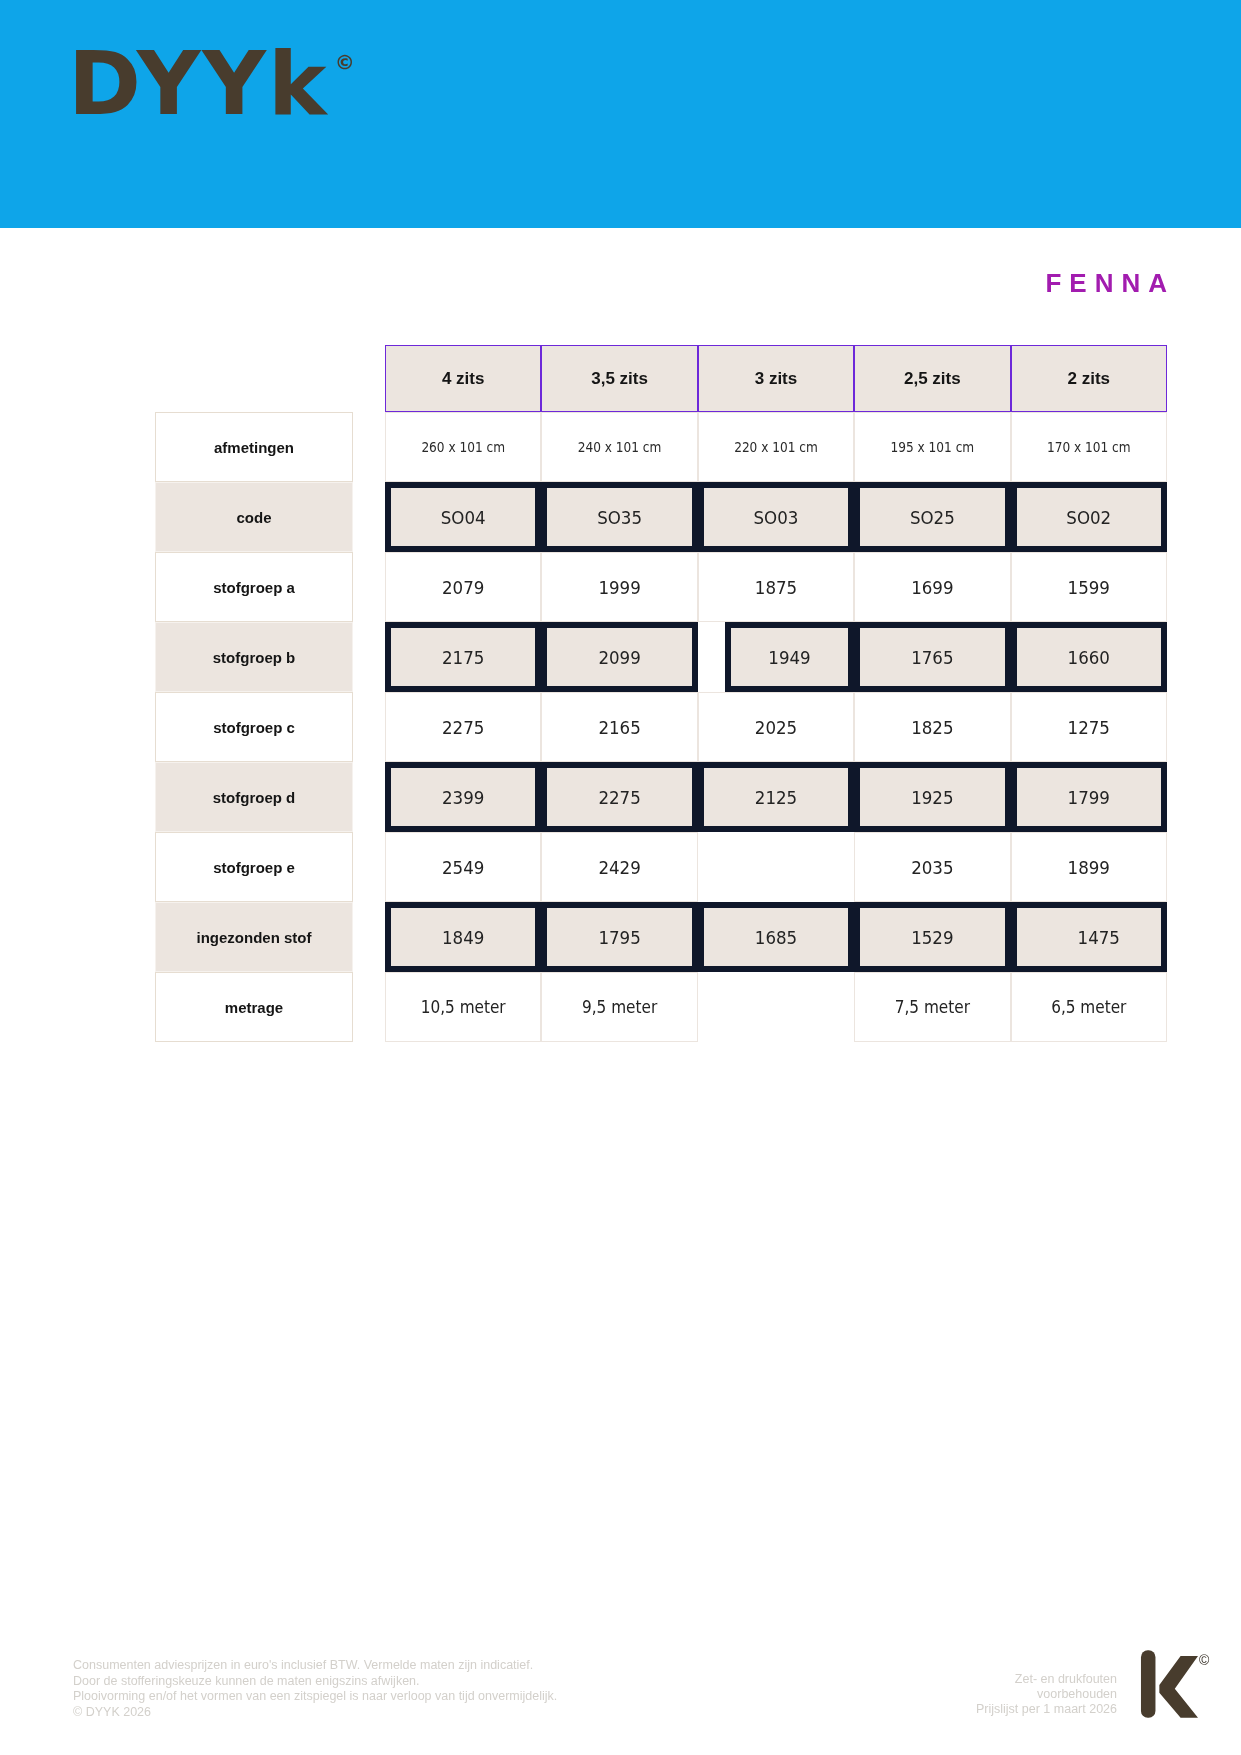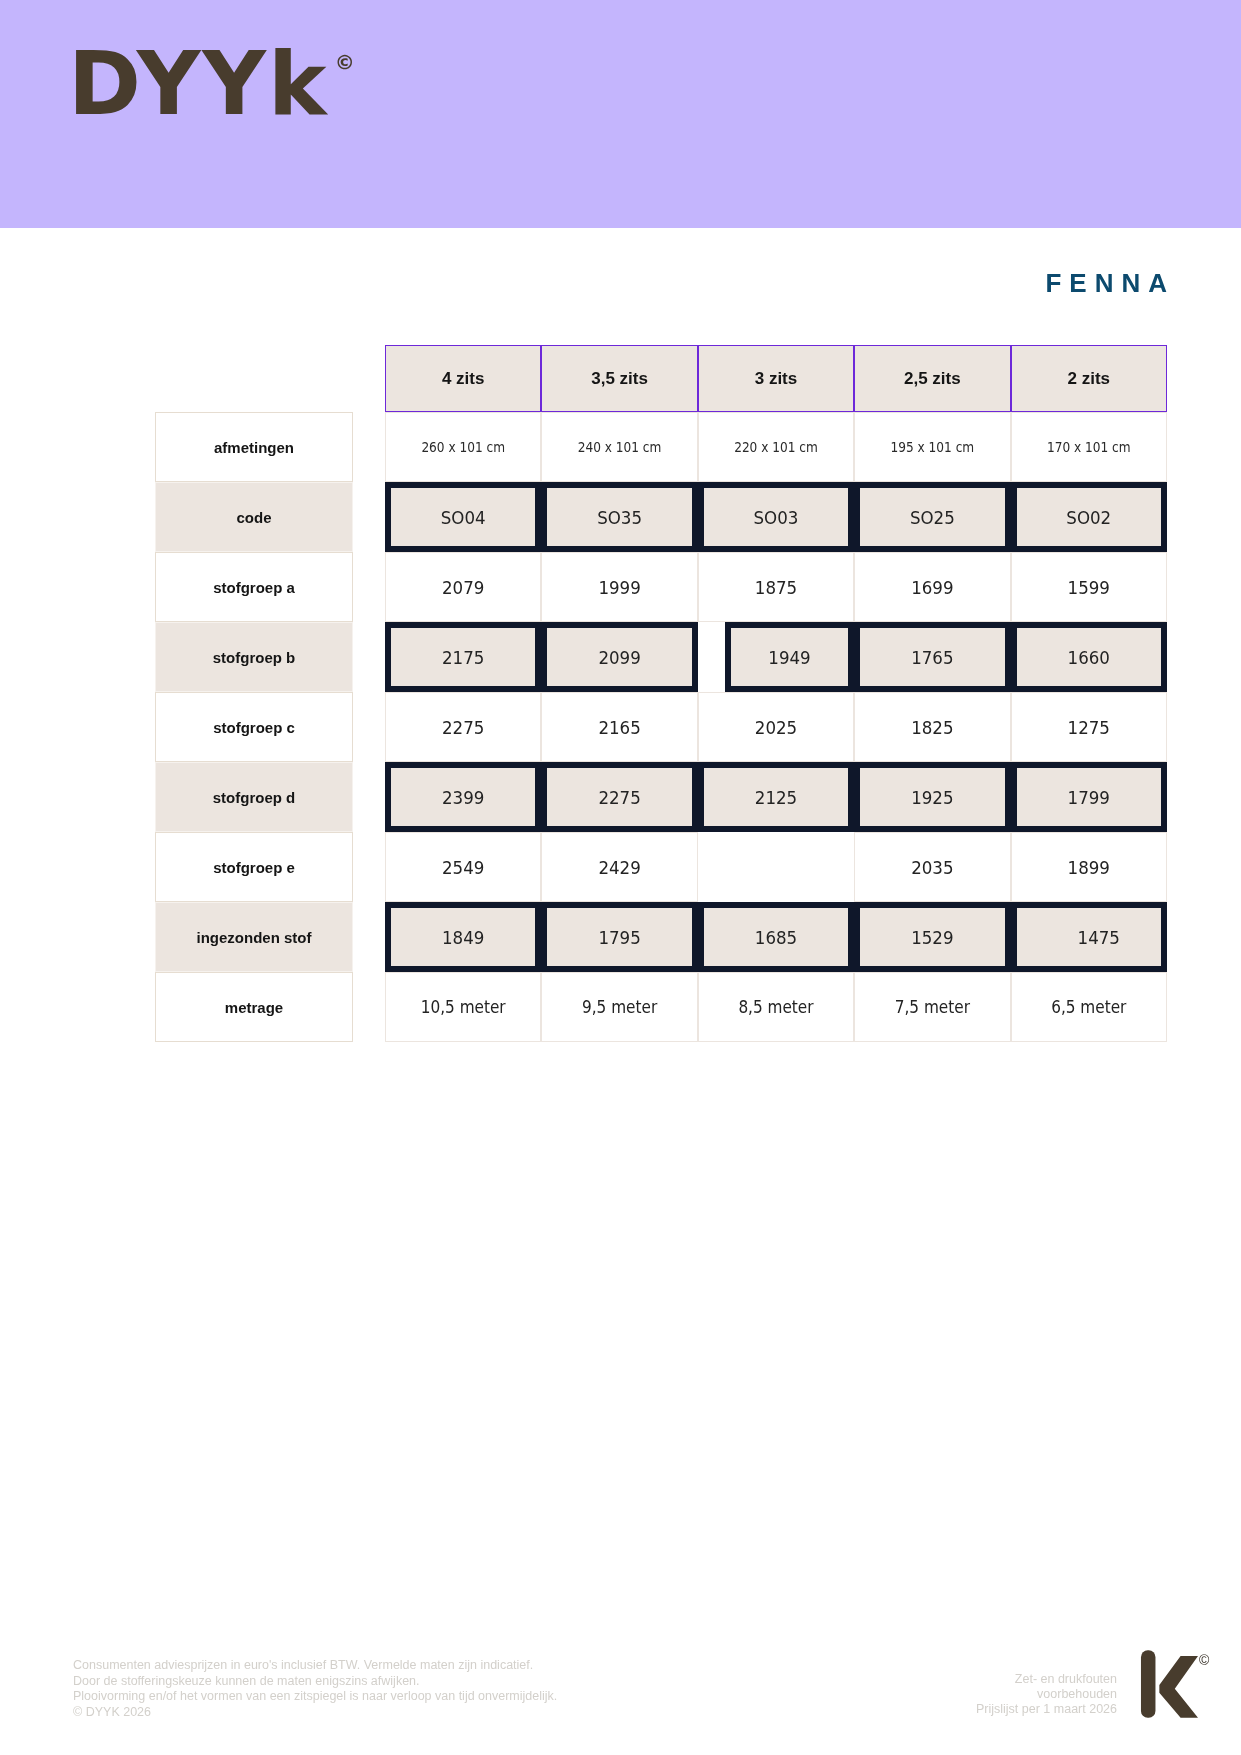--- a/index.html
+++ b/index.html
@@ -6,38 +6,38 @@
   * { margin:0; padding:0; box-sizing:border-box; }
   html,body { background:#fff; }
   body { font-family:"Liberation Sans", sans-serif; }
   .page {
     position:relative; width:1241px; height:1755px; background:#ffffff;
     overflow:hidden; margin:0 auto;
   }
   
   .band {
     position:absolute; left:0; top:0; width:1241px; height:228px;
-    background:#c4b5fd;
+    background:#0ea5e9;
   }
   .logo {
     position:absolute; left:68px; top:40px;
     font-family:"DejaVu Sans", sans-serif;
     font-weight:bold; font-size:88px; line-height:1;
     letter-spacing:2px; color:#483c2d;
     display:flex; align-items:flex-start;
   }
   .logo .mark-c {
     font-size:20px; font-weight:bold; color:#483c2d;
     margin-left:6px; margin-top:12px; letter-spacing:0;
   }
   
   .title {
     position:absolute; top:268px; right:66px;
     font-size:26px; font-weight:bold; letter-spacing:8px;
-    color:#0c4a6e; font-family:"Liberation Sans", sans-serif;
+    color:#a21caf; font-family:"Liberation Sans", sans-serif;
   }
   
   .price-table {
     position:absolute; left:155px; top:345px;
     display:grid;
     grid-template-columns:198px 32px repeat(5, 156.4px);
     grid-template-rows:67px repeat(9, 70px);
   }
   .cell {
     display:flex; align-items:center; justify-content:center;
@@ -140,21 +140,20 @@
       <div class="cell dcell" style="grid-area: 8 / 7;">1899</div>
       <div class="cell lcell beige" style="grid-area: 9 / 1;">ingezonden stof</div>
       <div class="cell dcell beige" style="grid-area: 9 / 3;">1849</div>
       <div class="cell dcell beige" style="grid-area: 9 / 4;">1795</div>
       <div class="cell dcell beige" style="grid-area: 9 / 5;">1685</div>
       <div class="cell dcell beige" style="grid-area: 9 / 6;">1529</div>
       <div class="cell dcell beige" style="grid-area: 9 / 7; padding-left: 20px;">1475</div>
       <div class="cell lcell" style="grid-area: 10 / 1;">metrage</div>
       <div class="cell dcell meter" style="grid-area: 10 / 3;">10,5 meter</div>
       <div class="cell dcell meter" style="grid-area: 10 / 4;">9,5 meter</div>
-      <div class="cell dcell meter" style="grid-area: 10 / 5;">8,5 meter</div>
       <div class="cell dcell meter" style="grid-area: 10 / 6;">7,5 meter</div>
       <div class="cell dcell meter" style="grid-area: 10 / 7;">6,5 meter</div>
     </div>
 
   <div class="footer-left">
       <div>Consumenten adviesprijzen in euro's inclusief BTW. Vermelde maten zijn indicatief.</div>
       <div>Door de stofferingskeuze kunnen de maten enigszins afwijken.</div>
       <div>Plooivorming en/of het vormen van een zitspiegel is naar verloop van tijd onvermijdelijk.</div>
       <div>© DYYK 2026</div>
     </div>

